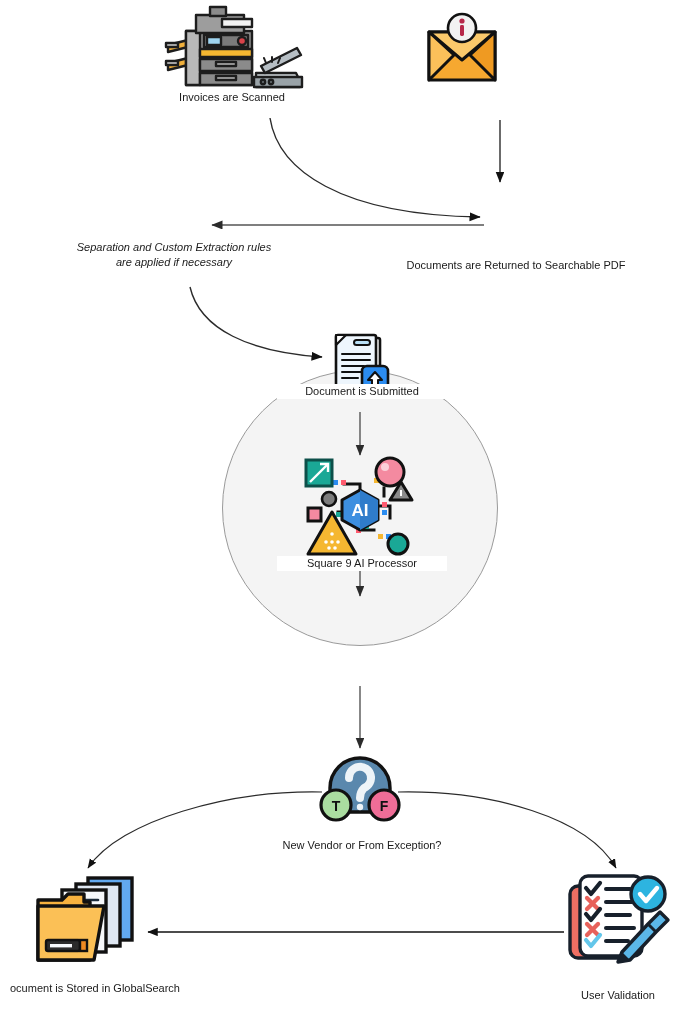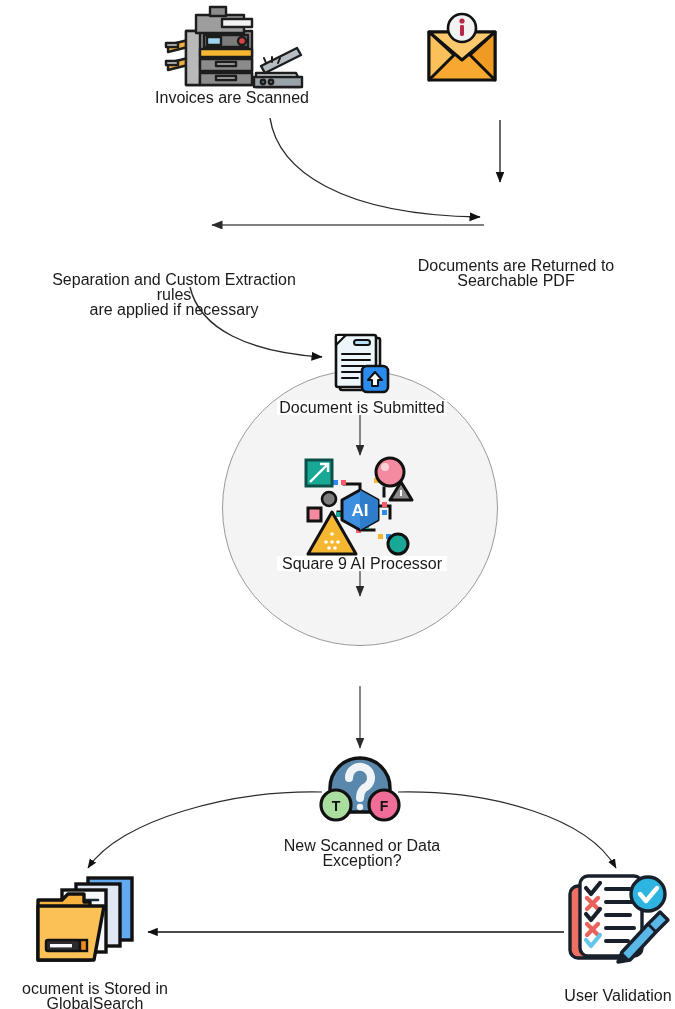--- a/index.html
+++ b/index.html
@@ -14,21 +14,21 @@
   #canvas {
     position: relative;
     width: 675px;
     height: 1009px;
     overflow: hidden;
     background: #ffffff;
   }
   .label {
     position: absolute;
     font-family: "Liberation Sans", sans-serif;
-    font-size: 16px;
+    font-size: 11px;
     line-height: 15px;
     color: #1a1a1a;
     text-align: center;
     white-space: pre-line;
     background: #ffffff;
     padding: 0 2px;
   }
   .label.nobg { background: transparent; }
   svg.edges {
     position: absolute;
@@ -140,21 +140,21 @@
         <path d="M75,68 L50,43 L75,20 Z" fill="#ef9a22"></path>
       </g>
       <g>
         <circle cx="42" cy="16" r="14" fill="#f2f2f2" stroke="#111111" stroke-width="2.6"></circle>
         <circle cx="42" cy="9" r="2.6" fill="#b7284a"></circle>
         <rect x="40" y="13" width="4" height="11" rx="1.4" fill="#b7284a"></rect>
       </g>
     </svg>
   </div>
 
-  <div class="label nobg" style="left:37px; top:272px; width:270px;">Separation and Custom Extraction rules
+  <div class="label nobg" style="left:37px; top:240px; width:270px;font-style:italic;">Separation and Custom Extraction rules
 are applied if necessary</div>
 
   <div class="label nobg" style="left:374px; top:258px; width:280px;">Documents are Returned to Searchable PDF</div>
 
   <div class="icon-wrap" style="left:328px; top:330px;">
     <svg width="64" height="68" viewBox="0 0 64 68">
       <rect x="12" y="8" width="40" height="52" rx="2" fill="#ffffff" stroke="#111111" stroke-width="2.6"></rect>
       <rect x="8" y="5" width="40" height="52" rx="2" fill="#eef6fd" stroke="#111111" stroke-width="2.6"></rect>
       <path d="M8,5 L18,5 L8,15 Z" fill="#ffffff" stroke="#111111" stroke-width="2.2" stroke-linejoin="round"></path>
       <rect x="26" y="10" width="16" height="5" rx="2.5" fill="#b9e0f7" stroke="#111111" stroke-width="2"></rect>
@@ -162,21 +162,21 @@
         <path d="M14,24 L42,24"></path>
         <path d="M14,30 L42,30"></path>
         <path d="M14,36 L36,36"></path>
         <path d="M14,42 L42,42"></path>
         <path d="M14,48 L30,48"></path>
       </g>
       <rect x="34" y="36" width="26" height="26" rx="5" fill="#2b8cf0" stroke="#111111" stroke-width="2.6"></rect>
       <path d="M47,42 L54,50 L50,50 L50,56 L44,56 L44,50 L40,50 Z" fill="#ffffff" stroke="#111111" stroke-width="2" stroke-linejoin="round"></path>
     </svg>
   </div>
-  <div class="label" style="left:277px; top:400px; width:166px;">Document is Submitted</div>
+  <div class="label" style="left:277px; top:384px; width:166px;">Document is Submitted</div>
 
   <div class="icon-wrap" style="left:300px; top:450px;">
     <svg width="120" height="112" viewBox="0 0 120 112">
 
       <g stroke="#111111" stroke-width="3" fill="none" stroke-linecap="square">
         <path d="M44,34 L60,34 L60,48"></path>
         <path d="M76,56 L90,56 L90,68"></path>
         <path d="M60,70 L60,80 L74,80"></path>
         <path d="M46,62 L38,62"></path>
         <path d="M84,46 L84,38"></path>
@@ -235,21 +235,21 @@
     <svg width="88" height="76" viewBox="0 0 88 76">
       <path d="M14,56 L14,38 A30,30 0 0 1 74,38 L74,56 Q74,62 66,62 L22,62 Q14,62 14,56 Z" fill="#5a88ad" stroke="#111111" stroke-width="3.4" stroke-linejoin="round"></path>
       <path d="M33,28 A11,11 0 1 1 48,38 Q44,42 44,48" fill="none" stroke="#eef4f8" stroke-width="8" stroke-linecap="round" stroke-linejoin="round"></path>
       <circle cx="44" cy="57" r="3.2" fill="#eef4f8"></circle>
       <circle cx="20" cy="55" r="15" fill="#aadda0" stroke="#111111" stroke-width="3.2"></circle>
       <text x="20" y="61" text-anchor="middle" font-family="Liberation Sans, sans-serif" font-size="14" font-weight="bold" fill="#111111">T</text>
       <circle cx="68" cy="55" r="15" fill="#ef6d97" stroke="#111111" stroke-width="3.2"></circle>
       <text x="68" y="61" text-anchor="middle" font-family="Liberation Sans, sans-serif" font-size="14" font-weight="bold" fill="#111111">F</text>
     </svg>
   </div>
-  <div class="label nobg" style="left:250px; top:838px; width:220px;">New Scanned or Data Exception?</div>
+  <div class="label nobg" style="left:250px; top:838px; width:220px;">New Vendor or From Exception?</div>
 
   <div class="icon-wrap" style="left:32px; top:872px;">
     <svg width="118" height="98" viewBox="0 0 118 98">
       <rect x="56" y="6" width="44" height="62" fill="#62a9f0" stroke="#111111" stroke-width="3.4"></rect>
       <rect x="44" y="12" width="44" height="62" fill="#dfe7f2" stroke="#111111" stroke-width="3.4"></rect>
       <rect x="30" y="18" width="44" height="62" fill="#f6f8fb" stroke="#111111" stroke-width="3.4"></rect>
       <g stroke="#1b2a3a" stroke-width="2.6" stroke-linecap="round">
         <path d="M38,28 L42,28"></path>
         <path d="M46,28 L66,28"></path>
         <path d="M38,35 L66,35"></path>

